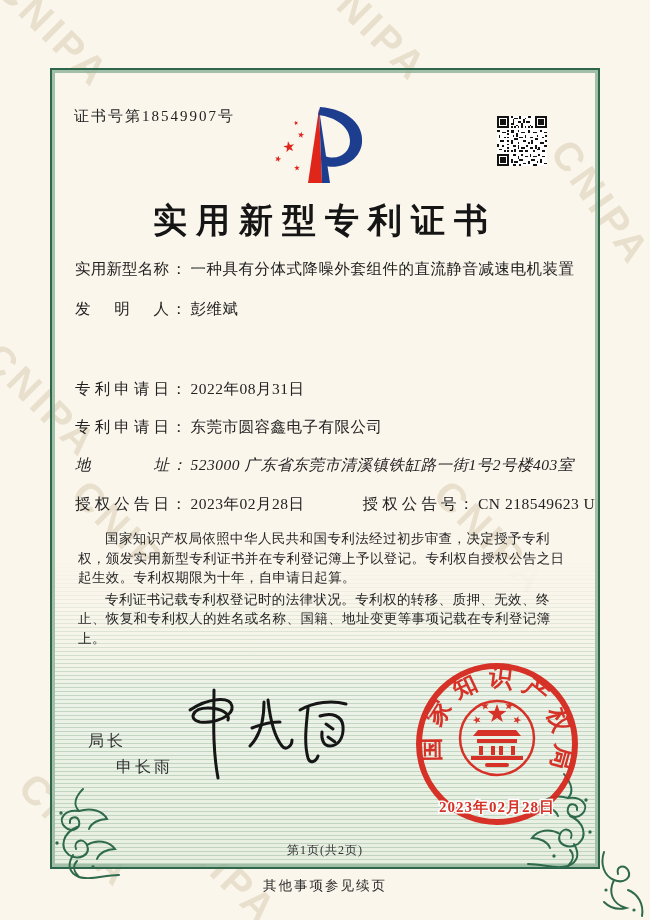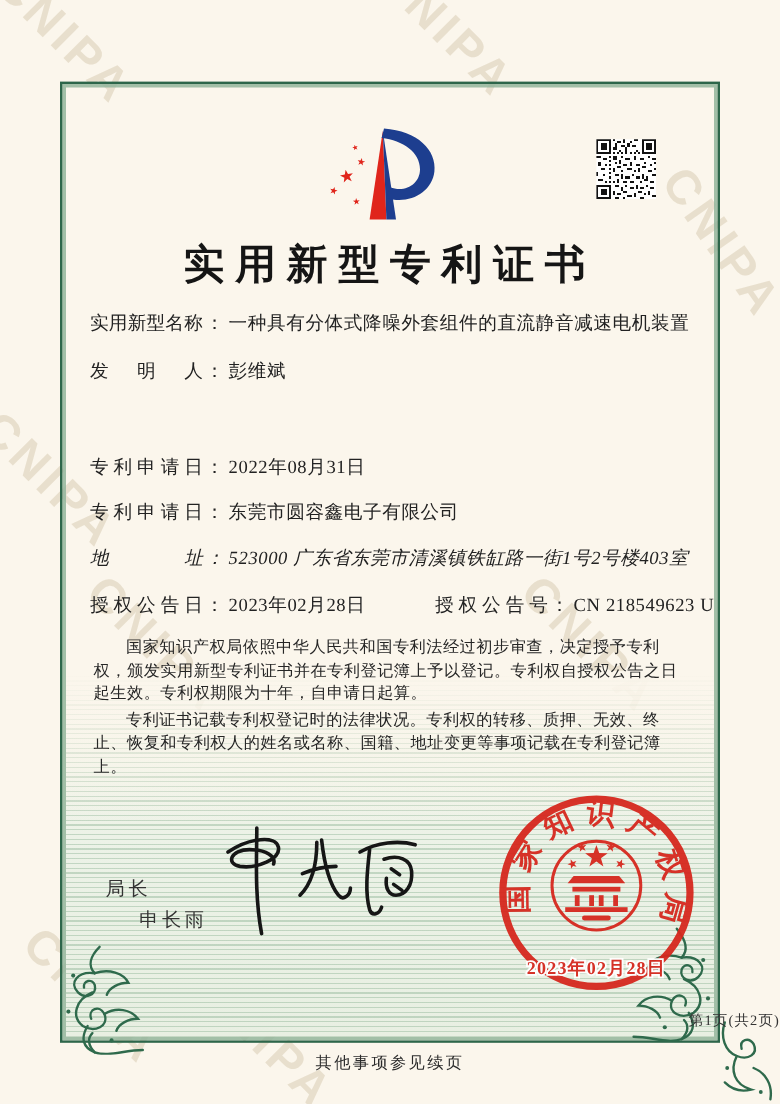--- a/index.html
+++ b/index.html
@@ -43,21 +43,21 @@
   .sig-name{left:88px;top:757px;font-size:16px;letter-spacing:3px;
             font-family:"Liberation Sans","DejaVu Sans",sans-serif;color:#333;margin-left:28px;}
   .sig-script{left:168px;top:680px;}
   .seal{left:413px;top:660px;opacity:.95;z-index:5;}
   .flourish-l{left:33px;top:787px;}
   .flourish-r{left:526px;top:770px;transform:scaleX(-1);}
   .corner-extra{left:596px;top:850px;}
   .qr{left:497px;top:116px;}
   .logo{left:256px;top:101px;}
 
-  .footer-page{left:0;right:0;top:842px;text-align:right;font-size:12px;
+  .footer-page{left:0;right:0;top:842px;text-align:center;font-size:12px;
                letter-spacing:1px;color:#333;z-index:4;}
   .note{left:0;right:0;top:877px;text-align:center;font-size:13.5px;
         letter-spacing:2px;color:#2b2b2b;z-index:4;}
 </style>
 </head>
 <body>
 
 <div class="page">
 
   <div class="wm" style="left:-18px;top:8px;">CNIPA</div>
@@ -66,20 +66,21 @@
   <div class="wm" style="left:-30px;top:378px;">CNIPA</div>
   <div class="wm" style="left:58px;top:515px;">CNIPA</div>
   <div class="wm" style="left:420px;top:515px;">CNIPA</div>
   <div class="wm" style="left:5px;top:808px;">CNIPA</div>
   <div class="wm" style="left:150px;top:845px;">CNIPA</div>
 
   <div class="frame">
     <div class="band"></div>
   </div>
 
+  <div class="abs cert-no">证书号第18549907号</div>
 
   <svg class="abs logo" width="140" height="90" viewBox="0 0 140 90">
     <defs>
       <path id="star" d="M0,-11 L2.59,-3.56 L10.46,-3.40 L4.18,1.36 L6.47,8.90 L0,4.40 L-6.47,8.90 L-4.18,1.36 L-10.46,-3.40 L-2.59,-3.56 Z"></path>
     </defs>
     <path d="M63 8 L52 82 L66 82 Z" fill="#e0251b"></path>
     <path d="M63 8 L66 82 L74 82 Z" fill="#1d3e8f"></path>
     <path d="M64 6 C92 8 108 24 106 42 C104 60 84 70 66 64 L69 55 C82 60 94 52 94 40 C94 26 80 16 62 14 Z" fill="#1d3e8f"></path>
     <use href="#star" transform="translate(40,22) scale(0.22) rotate(-15)" fill="#e0251b"></use>
     <use href="#star" transform="translate(45,34) scale(0.30) rotate(10)" fill="#e0251b"></use>

